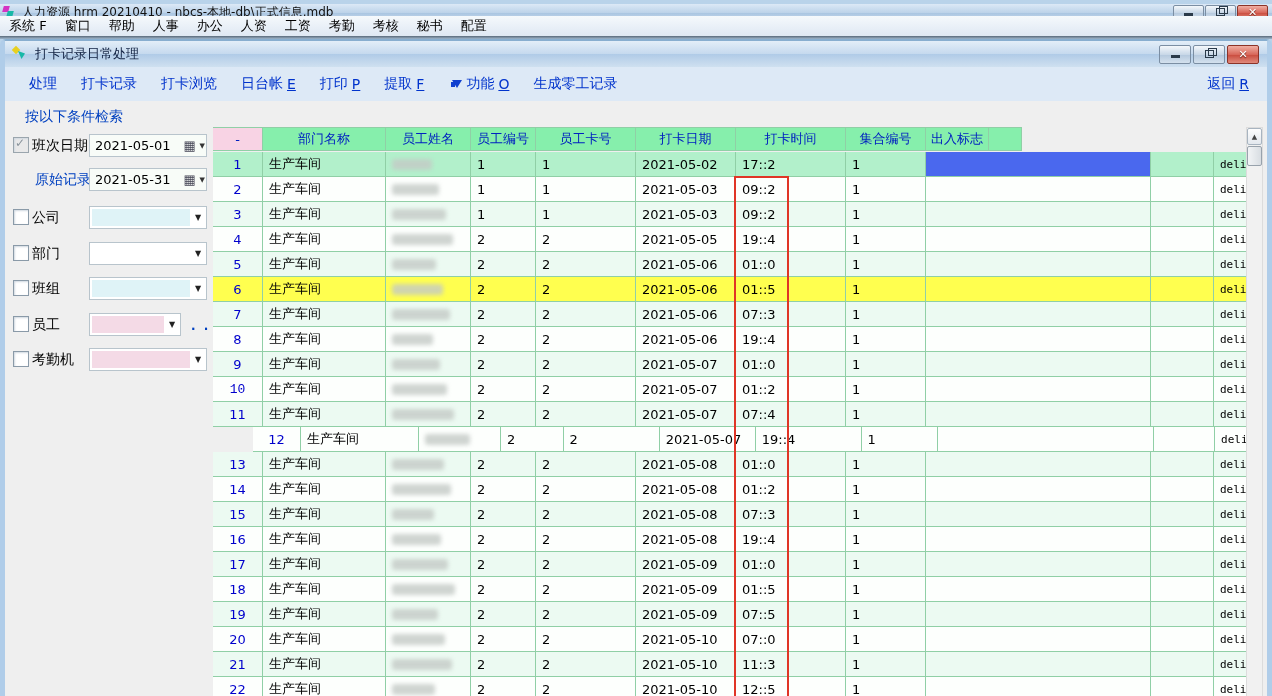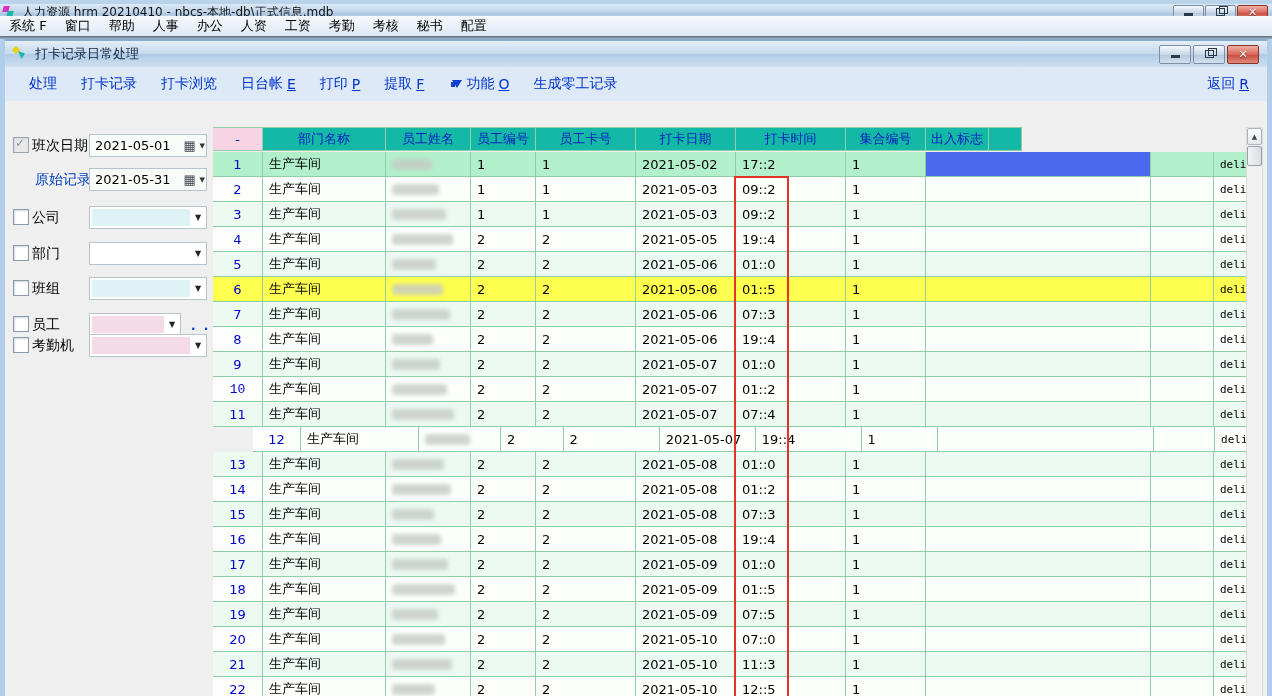--- a/index.html
+++ b/index.html
@@ -74,21 +74,21 @@
   .combo.pink .val{background:#f4dae6;height:17px;margin:2px 0 2px 2px;display:flex;align-items:center;}
   .combo .drop{width:16px;text-align:center;font-size:8px;color:#222;}
   .dots{position:absolute;left:186px;top:6px;color:#0040c0;font-weight:bold;letter-spacing:2px;font-size:12px;}
   #card-input{position:absolute;left:84px;top:0;width:118px;height:23px;box-sizing:border-box;border:1px solid #c0ccc4;background:#fbfffb;}
 
   
   #table-wrap{left:208px;top:26px;width:1034px;height:571px;overflow:hidden;background:#efefef;}
   .trow{position:relative;display:flex;height:25px;box-sizing:border-box;}
   .cell{box-sizing:border-box;border-right:1px solid #90cfa6;border-bottom:1px solid #90cfa6;
     font-size:13px;display:flex;align-items:center;padding-left:6px;color:#000;overflow:hidden;white-space:nowrap;}
-  #thead .cell{background:#14b8a6;color:#0020c0;justify-content:center;padding-left:0;
+  #thead .cell{background:#86efac;color:#0020c0;justify-content:center;padding-left:0;
     border-top:1px solid #90cfa6;height:24px;}
   #thead .cell.first{background:#f8d3e4;}
   #tbody .trow.odd .cell{background:#ecfaf2;}
   #tbody .trow.even .cell{background:#fdfffd;}
   #tbody .trow.r1 .cell{background:#b2f0cb;}
   #tbody .trow.hl .cell{background:#ffff4f;}
   #tbody .cell.num{justify-content:center;padding-left:0;color:#0000cc;}
   #tbody .cell.sel{background:#4a68ee !important;}
   #tbody .cell.tail{font-family:"DejaVu Sans Mono",monospace;font-size:11px;}
   .redact{width:52px;height:11px;background:#c4cac6;border-radius:3px;filter:blur(2px);opacity:.8;}
@@ -189,20 +189,23 @@
         </span>
         <span class="tb-item" id="back-link">
           <span>返回</span>
           <u>R</u>
         </span>
       </div>
 
     <div id="content" class="abs">
 
       <div id="panel" class="abs">
+        <div class="p-row" style="top:7px;">
+            <span class="p-blue" style="position:absolute;left:20px;">按以下条件检索</span>
+          </div>
 
         <div class="p-row" style="top:33px;">
           <div class="chk checked"></div>
           <span class="p-label">班次日期</span>
           <div class="field">
             <span class="val">2021-05-01</span>
             <span class="cal-icon">▦</span>
             <span class="mini-arrow">▼</span>
           </div>
         </div>
@@ -246,21 +249,21 @@
         <div class="p-row" style="top:212px;">
           <div class="chk"></div>
           <span class="p-label">员工</span>
           <div class="field combo pink" style="width:92px;">
             <span class="val"></span>
             <span class="drop">▼</span>
           </div>
           <span class="dots">. .</span>
         </div>
 
-        <div class="p-row" style="top:233px;">
+        <div class="p-row" style="top:247px;">
           <div class="chk"></div>
           <span class="p-label">考勤机</span>
           <div class="field combo pink">
             <span class="val"></span>
             <span class="drop">▼</span>
           </div>
         </div>
 
       </div>
 

